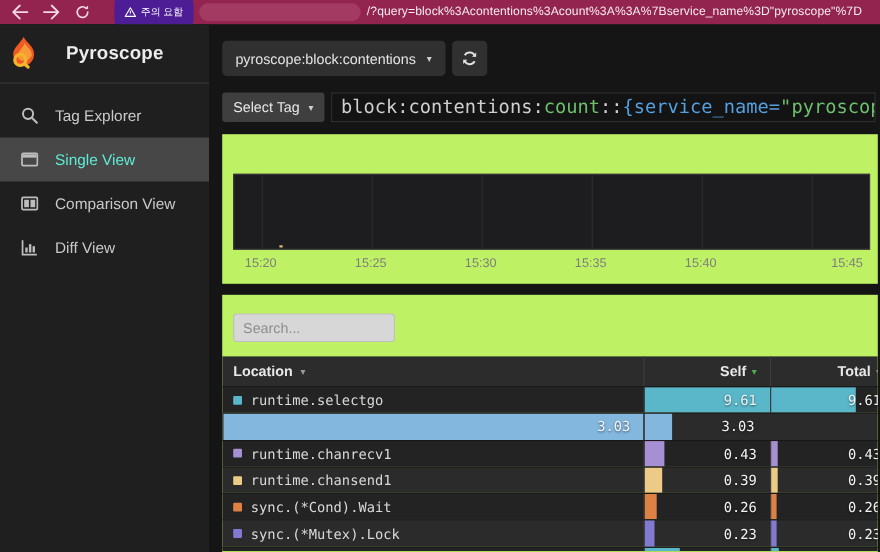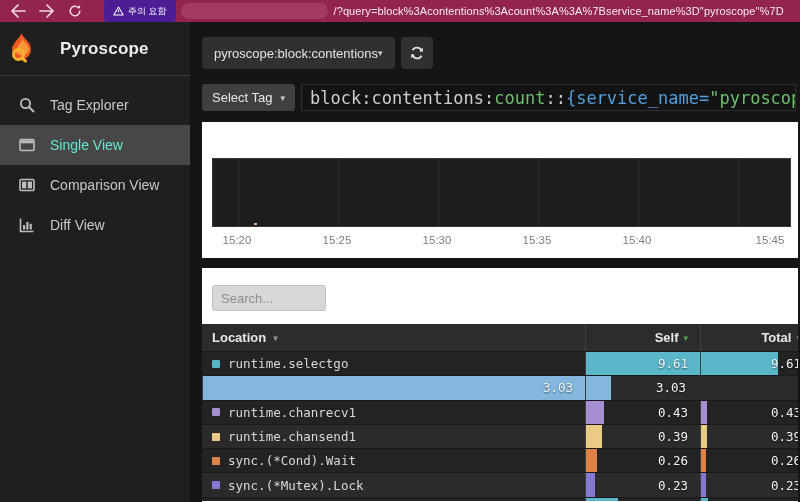--- a/index.html
+++ b/index.html
@@ -23,44 +23,44 @@
   .nav-item { height:40px; display:flex; align-items:center; gap:15px; padding-left:19px;
               color:#c9c9c9; font-size:14px; cursor:pointer; }
   .nav-item.active { background:#474747; color:#5eead4; }
   .nav-icon { width:16px; height:16px; flex-shrink:0; display:flex; }
 
   .main { flex:1; padding-left:12px; min-width:0; position:relative; }
 
   
   .toolbar { margin-top:15px; display:flex; gap:6px; }
   .btn { background:#303030; border:none; border-radius:4px; color:#e4e4e4; font-size:13px; cursor:pointer; }
-  .app-selector { height:32px; padding:0 12px; display:flex; align-items:center; }
+  .app-selector { height:32px; padding:0 12px; display:flex; align-items:center; gap:10px; }
   .caret { font-size:9px; color:#cfcfcf; }
   .refresh-btn { width:32px; height:32px; display:flex; align-items:center; justify-content:center; }
 
   
   .query-row { margin-top:15px; display:flex; gap:6px; height:27px; margin-right:4px; }
   .select-tag-btn { background:#3f3f3f; border:none; border-radius:3px; padding:0 10px; display:flex;
                     align-items:center; gap:8px; color:#e8e8e8; font-size:13px; cursor:pointer; }
   .query-input { flex:1; background:#131313; border:1px solid #2f2f31; display:flex; align-items:center;
                  padding:0 8px; font-family:"DejaVu Sans Mono",monospace; font-size:17px;
                  white-space:pre; overflow:hidden; }
 
   
-  .panel { background:#ffffff; margin-right:2px; }
+  .panel { background:#bef264; margin-right:2px; }
   .timeline-panel { margin-top:11px; height:136px; position:relative; }
   .plot { position:absolute; left:10px; right:7px; top:36px; height:69px;
           border:1px solid #39393c; background:#1d1d1f; }
   .gridline { position:absolute; top:0; bottom:0; width:1px; background:#2d2d30; }
   .data-dot { position:absolute; width:3px; height:2px; bottom:1px; }
   .tick { position:absolute; top:112px; transform:translateX(-50%); color:#7e7e7e; font-size:11.5px; }
 
   
   .table-panel { margin-top:10px; height:250px; overflow:hidden; }
-  .search-input { margin:17px 0 0 10px; width:114px; height:26px; background:#d7d7d7;
+  .search-input { margin:17px 0 0 10px; width:147px; height:26px; background:#d7d7d7;
                   border:1px solid #bfbfbf; border-radius:3px; font-size:13px; padding:0 8px; color:#333;
                   font-family:"Liberation Sans",sans-serif; }
   .search-input::placeholder { color:#8d8d8d; }
 
   .table { margin-top:13px; font-family:"DejaVu Sans Mono",monospace; }
   .thead, .trow { display:grid; grid-template-columns:383px 115px 115px; }
   .thead { height:27px; background:#2c2c2c; font-family:"Liberation Sans",sans-serif;
            font-weight:bold; font-size:13px; color:#e8e8e8; }
   .th { display:flex; align-items:center; cursor:pointer; }
   .th.loc { padding-left:10px; gap:7px; }

